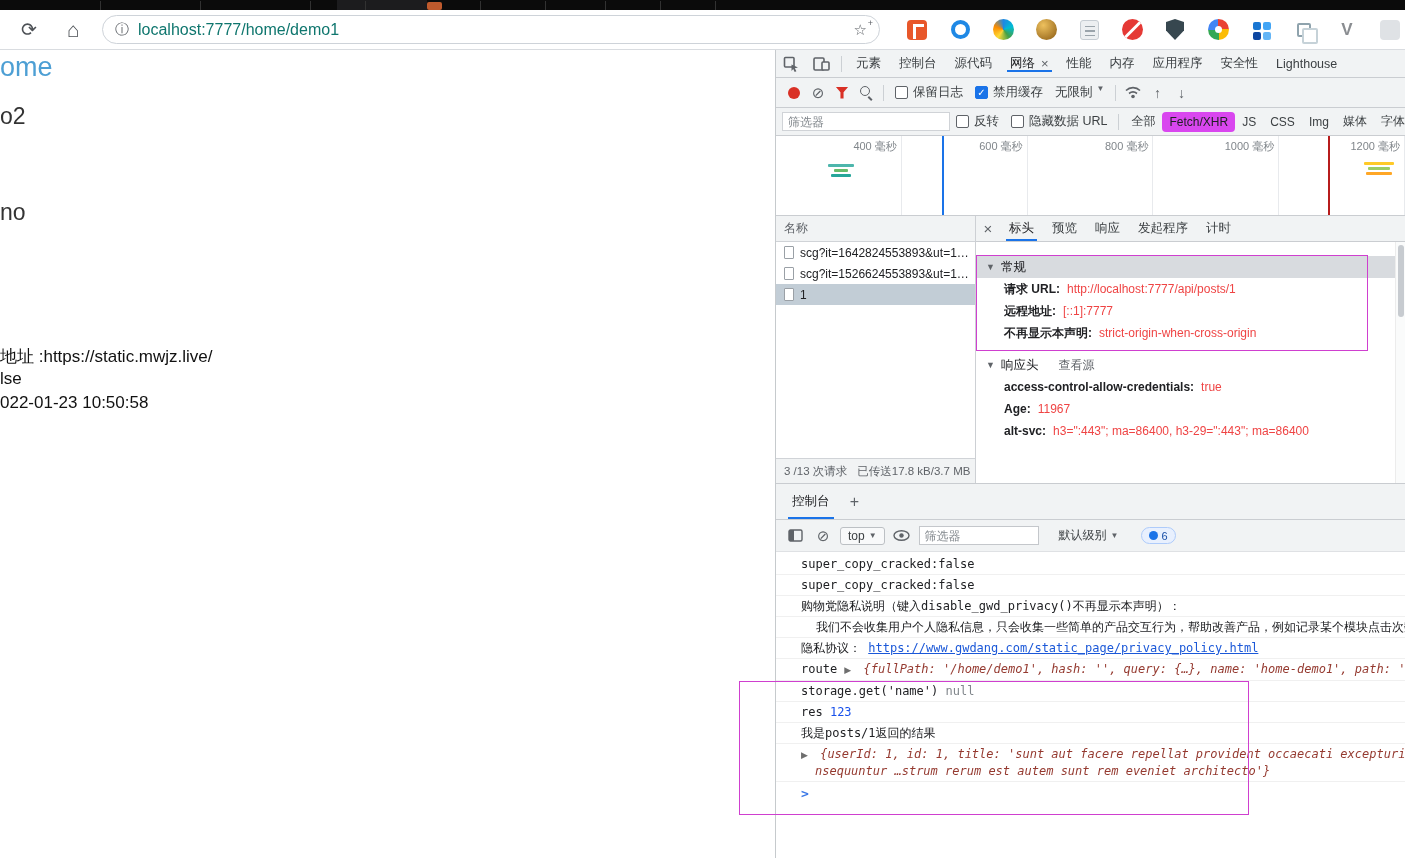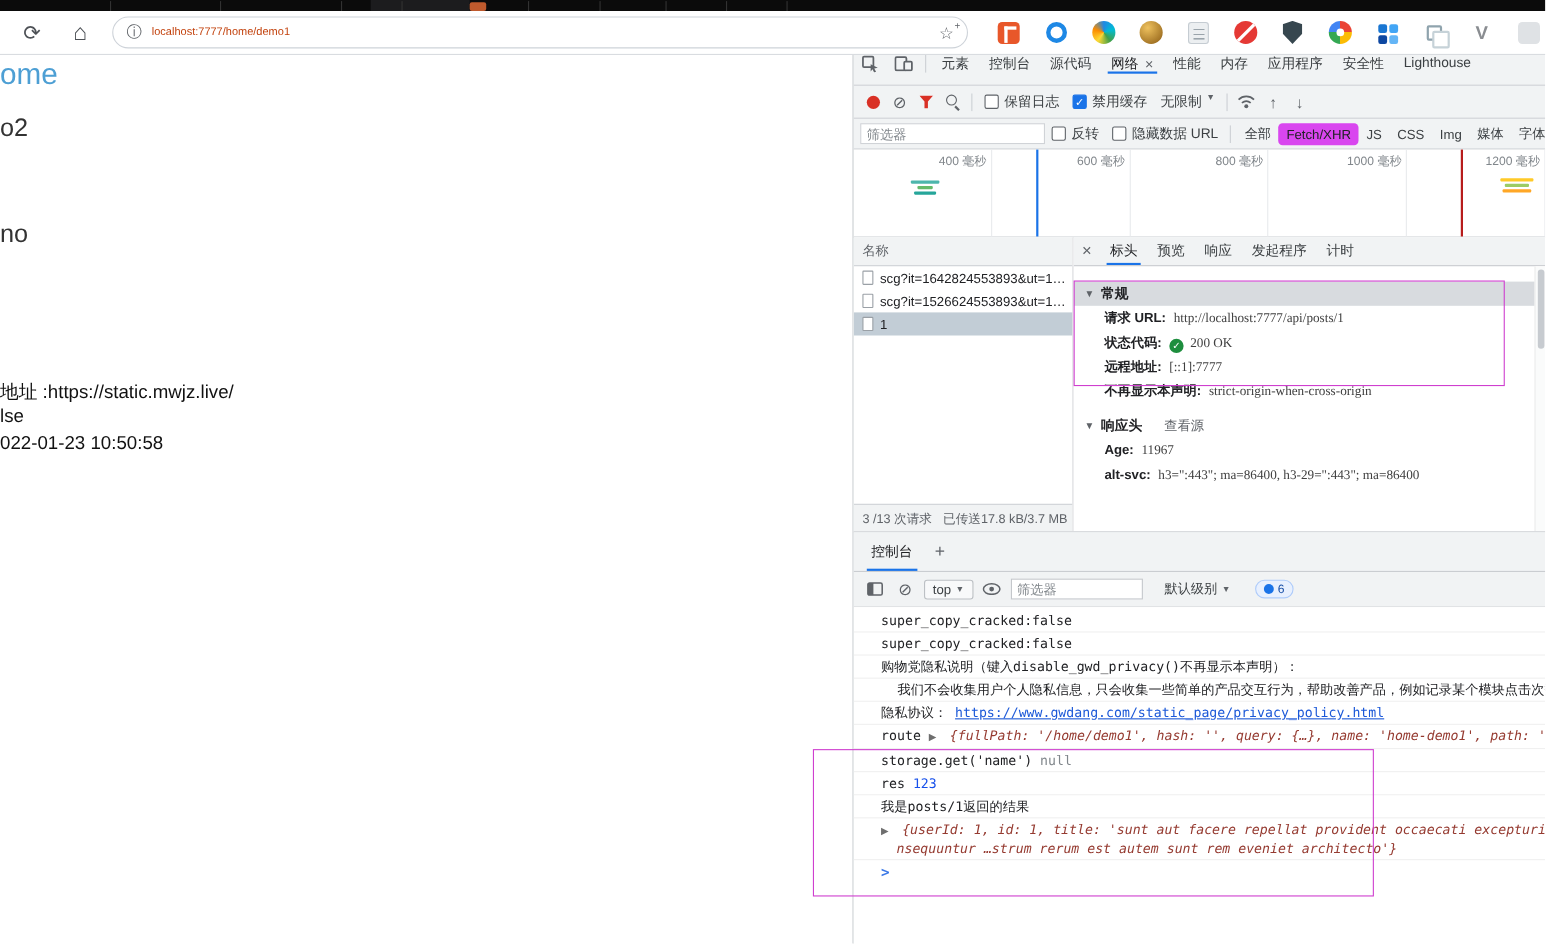--- a/index.html
+++ b/index.html
@@ -12,21 +12,21 @@
 .tab-hint{position:absolute;top:0;height:10px;background:#1c1c1e}
 .tab-accent{position:absolute;top:2px;width:15px;height:8px;background:#bf5a2d;border-radius:2px}
 
 
 .toolbar{position:absolute;left:0;top:10px;width:1405px;height:40px;background:#fff;border-bottom:1px solid #d9dce0;display:flex;align-items:center}
 .tb-btn{width:30px;height:30px;display:flex;align-items:center;justify-content:center;color:#4d5156;font-size:19px;border-radius:50%;flex:none}
 .tb-btn.reload{margin-left:14px}
 .tb-btn.homeb{margin-left:14px;font-size:21px}
 .addressbar{margin-left:14px;width:778px;height:29px;border:1px solid #ced3d9;border-radius:15px;background:#fff;display:flex;align-items:center;padding:0 12px;flex:none}
 .addressbar .info{color:#5f6368;font-size:14px;margin-right:9px}
-.addressbar .url{font-size:10px;color:#c2410c;white-space:nowrap}
+.addressbar .url{font-size:16px;color:#0f766e;white-space:nowrap}
 .addressbar .spacer{flex:1}
 .addressbar .fav{color:#5f6368;font-size:15px;position:relative}
 .addressbar .fav .pl{position:absolute;right:-6px;top:-3px;font-size:9px;color:#5f6368}
 .exts{display:flex;gap:19px;margin-left:25px;align-items:center}
 .ext{width:24px;height:24px;display:flex;align-items:center;justify-content:center;flex:none}
 .ext i{display:block;font-style:normal}
 .e1 i{width:20px;height:20px;border-radius:4px;background:#e8572a;position:relative}
 .e1 i::after{content:"";position:absolute;left:6px;top:4px;width:8px;height:12px;border-left:3px solid #fff;border-top:3px solid #fff}
 .e2 i{width:19px;height:19px;border-radius:50%;border:4.5px solid #1e88e5;background:#fff}
 .e3 i{width:21px;height:21px;border-radius:50%;background:conic-gradient(#1e88e5,#00bcd4,#43a047,#fdd835,#fb8c00,#1e88e5)}
@@ -53,21 +53,21 @@
 .pt3{top:149px;font-size:23px;color:#333}
 .pt4{top:295px;font-size:17px;color:#111}
 .pt5{top:319px;font-size:17px;color:#111}
 .pt6{top:343px;font-size:17px;color:#111}
 
 
 .devtools{position:absolute;left:775px;top:50px;width:630px;height:808px;background:#fff;border-left:1px solid #c6cacd;overflow:hidden}
 .vsep{width:1px;height:16px;background:#ccd0d4;margin:0 5px;flex:none}
 .caret{font-size:8px;color:#5f6368;margin-left:4px}
 
-.dt-tabs{position:absolute;left:0;top:0;width:100%;height:28px;background:#f1f3f4;border-bottom:1px solid #cacdd1;display:flex;align-items:flex-start;overflow:hidden}
+.dt-tabs{position:absolute;left:0;top:0;width:100%;height:28px;background:#f1f3f4;border-bottom:1px solid #cacdd1;display:flex;align-items:center;overflow:hidden}
 .dt-ic{width:30px;display:flex;align-items:center;justify-content:center;flex:none}
 .dt-tab{display:flex;align-items:center;padding:0 9px;font-size:12.5px;color:#3c4043;position:relative;white-space:nowrap;flex:none}
 .dt-tab.sel{color:#202124}
 .dt-tab.sel::after{content:"";position:absolute;left:6px;right:6px;bottom:0;height:2.5px;background:#1a73e8}
 .tab-close{margin-left:6px;color:#5f6368;font-size:13px}
 
 .net-toolbar{position:absolute;left:0;top:28px;width:100%;height:30px;background:#f1f3f4;border-bottom:1px solid #cacdd1;display:flex;align-items:center;padding:0 6px;overflow:hidden}
 .nt-ic{width:24px;height:24px;display:flex;align-items:center;justify-content:center;flex:none;color:#5f6368}
 .rec{width:12px;height:12px;border-radius:50%;background:#d93025}
 .clear-g{font-size:15px;color:#5f6368}
@@ -105,25 +105,25 @@
 .details{position:absolute;left:200px;top:0;right:0;height:100%;background:#fff;overflow:hidden}
 .det-tabs{height:26px;background:#f1f3f4;border-bottom:1px solid #cacdd1;display:flex;align-items:stretch;overflow:hidden}
 .det-x{width:24px;display:flex;align-items:center;justify-content:center;color:#5f6368;font-size:15px;flex:none}
 .det-tab{display:flex;align-items:center;padding:0 9px;font-size:12.5px;color:#3c4043;position:relative;white-space:nowrap;flex:none}
 .det-tab.sel{color:#202124}
 .det-tab.sel::after{content:"";position:absolute;left:6px;right:6px;bottom:0;height:2.5px;background:#1a73e8}
 .det-body{position:absolute;left:0;top:26px;right:0;bottom:0;overflow:hidden}
 .hdr-sec{display:flex;align-items:center;height:22px;padding-left:10px}
 .hdr-sec.hl{background:#d8dbdf}
 .sec-caret{font-size:9px;color:#5f6368;width:15px;flex:none}
-.sec-title{font-weight:bold;font-size:12.5px;color:#202124}
+.sec-title{font-weight:normal;font-size:12.5px;color:#202124}
 .view-src{margin-left:20px;font-size:12px;color:#5f6368;font-weight:normal}
 .kv{padding-left:28px;line-height:22px;white-space:nowrap;overflow:hidden;font-size:12px}
 .kv .k{font-weight:bold;color:#202124;margin-right:7px}
-.kv .v{font-family:Liberation Serif, serif;color:#404040}
+.kv .v{font-family:Liberation Sans, sans-serif;color:#ef4444}
 .status-dot{display:inline-flex;width:13px;height:13px;border-radius:50%;background:#1e8e3e;color:#fff;font-size:9px;align-items:center;justify-content:center;margin-right:6px;vertical-align:-2px}
 .det-scroll{position:absolute;right:0;top:26px;bottom:0;width:10px;background:#fafbfb;border-left:1px solid #ececec}
 .det-thumb{position:absolute;top:3px;left:1.5px;width:6px;height:72px;background:#c7cbd0;border-radius:3px}
 
 
 .console{position:absolute;left:0;top:433px;width:100%;height:375px;background:#fff;border-top:1px solid #c9ccd0}
 .con-tabs{position:absolute;left:0;top:0;width:100%;height:36px;background:#f1f3f4;border-bottom:1px solid #cacdd1;display:flex;align-items:stretch;padding-left:4px}
 .con-tab{display:flex;align-items:center;padding:0 12px;font-size:12.5px;color:#202124;position:relative;flex:none}
 .con-tab::after{content:"";position:absolute;left:8px;right:8px;bottom:0;height:2.5px;background:#1a73e8}
 .con-plus{width:26px;display:flex;align-items:center;justify-content:center;color:#5f6368;font-size:16px;flex:none}
@@ -363,33 +363,33 @@
         <div class="det-body">
           <div style="height:14px"></div>
           <div class="hdr-sec hl">
             <span class="sec-caret">▼</span>
             <span class="sec-title">常规</span>
           </div>
           <div class="kv">
             <span class="k">请求 URL:</span><span class="v">http://localhost:7777/api/posts/1</span>
           </div>
           <div class="kv">
-            <span class="k">状态代码:</span><span class="status-dot">✓</span><span class="v">200 OK</span>
-          </div>
-          <div class="kv">
             <span class="k">远程地址:</span><span class="v">[::1]:7777</span>
           </div>
           <div class="kv">
             <span class="k">不再显示本声明:</span><span class="v">strict-origin-when-cross-origin</span>
           </div>
           <div style="height:10px"></div>
           <div class="hdr-sec">
             <span class="sec-caret">▼</span>
             <span class="sec-title">响应头</span>
             <span class="view-src">查看源</span>
+          </div>
+          <div class="kv">
+            <span class="k">access-control-allow-credentials:</span><span class="v">true</span>
           </div>
           <div class="kv">
             <span class="k">Age:</span><span class="v">11967</span>
           </div>
           <div class="kv">
             <span class="k">alt-svc:</span><span class="v">h3=":443"; ma=86400, h3-29=":443"; ma=86400</span>
           </div>
         </div>
         <div class="det-scroll">
             <span class="det-thumb"></span>

